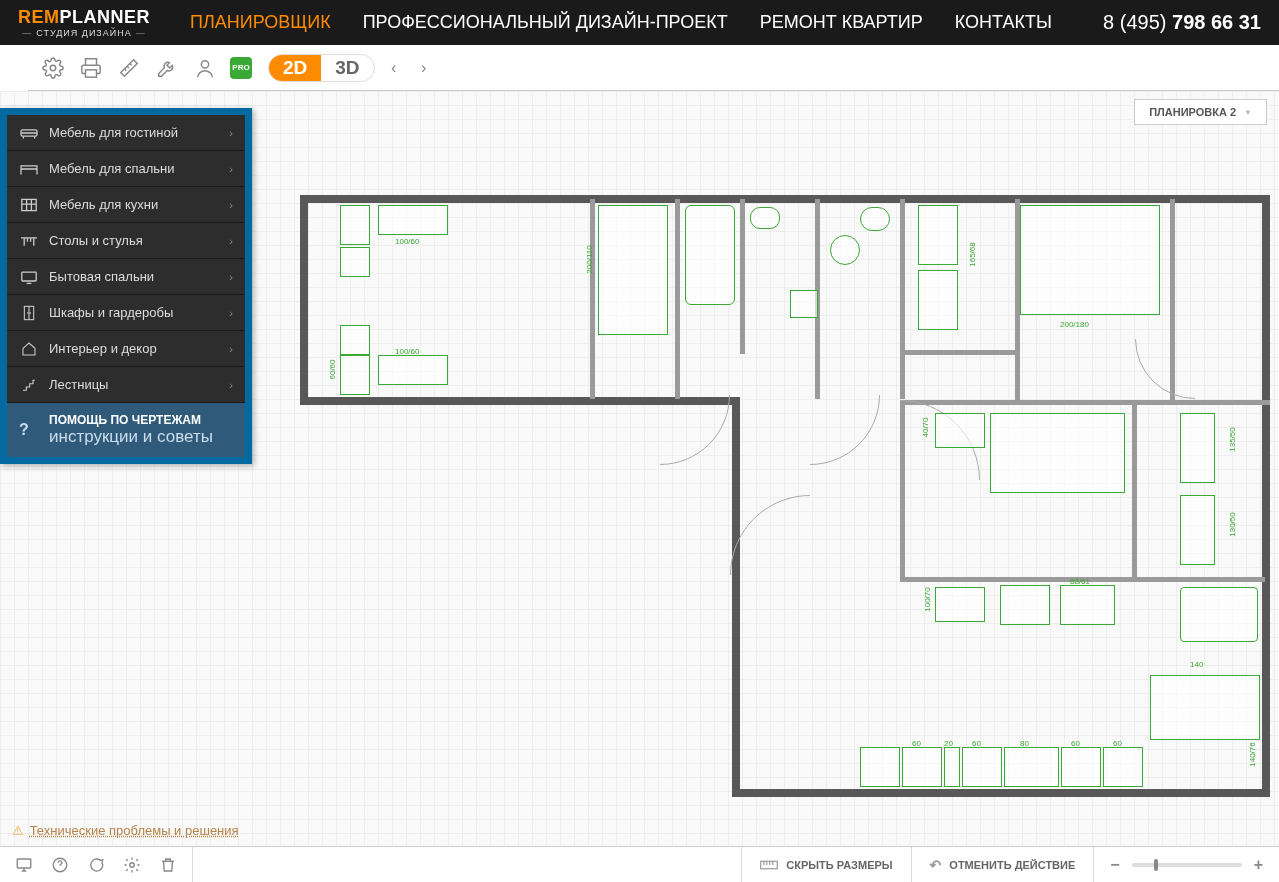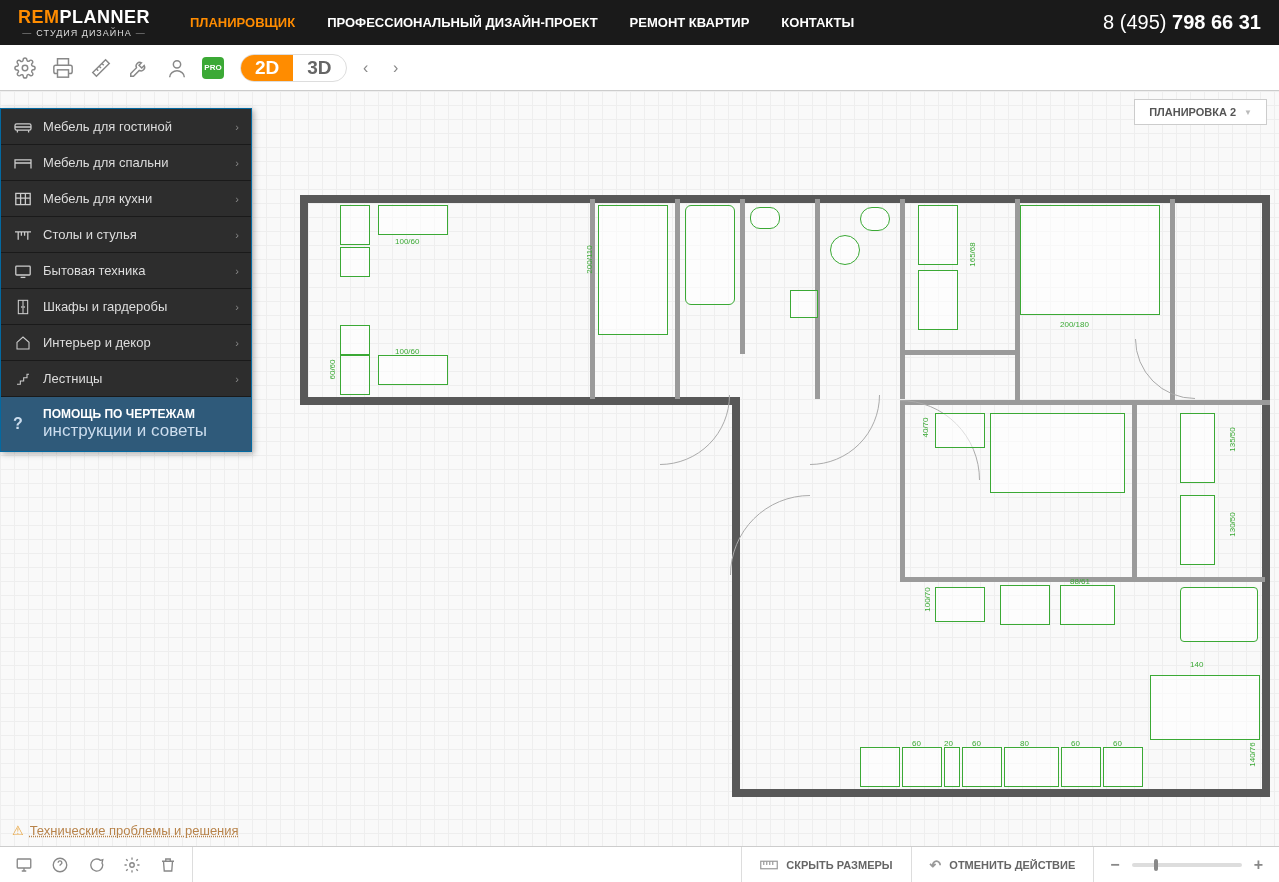--- a/index.html
+++ b/index.html
@@ -6,27 +6,27 @@
 html, body { width: 1279px; height: 882px; overflow: hidden; background: #fff; }
 
 
 .header { height: 45px; background: #1a1a1a; display: flex; align-items: center; padding: 0 18px; color: #fff; }
 .logo { display: flex; flex-direction: column; margin-right: 40px; }
 .logo-top { font-size: 18px; font-weight: 800; letter-spacing: 0.5px; line-height: 1; text-align: right; }
 .logo-top .orange { color: #ff8c00; }
 .logo-sub { font-size: 9px; letter-spacing: 1px; color: #ddd; text-align: center; margin-top: 2px; }
 .logo-sub::before, .logo-sub::after { content: "—"; margin: 0 4px; color: #888; }
 .nav { display: flex; gap: 32px; flex: 1; }
-.nav a { color: #fff; font-size: 13px; font-weight: 700; text-decoration: none; cursor: pointer; }
+.nav a { color: #fff; font-size: 18px; font-weight: 400; text-decoration: none; cursor: pointer; }
 .nav a.active { color: #ff8c00; }
 .phone { font-size: 20px; font-weight: 700; }
 .phone .thin { font-weight: 400; }
 
 
-.toolbar { height: 46px; background: #fff; border-bottom: 1px solid #ccc; display: flex; align-items: stretch; }
+.toolbar { height: 46px; background: #fff; border-bottom: 1px solid #ccc; display: flex; align-items: stretch; margin-left: 28px; }
 .tool-icons { display: flex; align-items: center; gap: 12px; padding: 0 12px; }
 .tool-icons .ico { width: 26px; height: 26px; display: flex; align-items: center; justify-content: center; color: #888; cursor: pointer; }
 .tool-icons .pro { width: 22px; height: 22px; background: #3ba935; border-radius: 4px; font-size: 8px; color: #fff; font-weight: 700; display: flex; align-items: center; justify-content: center; }
 .view-toggle { display: flex; align-items: center; margin: 0 4px; }
 .view-pill { display: flex; border-radius: 16px; overflow: hidden; border: 1px solid #ddd; height: 28px; }
 .view-pill span { padding: 0 14px; display: flex; align-items: center; font-size: 19px; font-weight: 700; cursor: pointer; color: #666; }
 .view-pill span.active { background: #ff8c00; color: #fff; }
 .tab-nav { display: flex; align-items: center; padding: 0 6px; color: #888; cursor: pointer; width: 30px; justify-content: center; font-size: 16px; }
 .tabs { display: flex; flex: 1; overflow: hidden; }
 .tab { padding: 0 22px; display: flex; align-items: center; border-left: 1px solid #e5e5e5; font-size: 14px; color: #555; cursor: pointer; white-space: nowrap; }
@@ -44,21 +44,21 @@
 .plan-label::after { content: "▼"; font-size: 8px; color: #bbb; }
 
 .floorplan { position: absolute; top: 60px; left: 300px; width: 970px; height: 610px; margin-top: 44px; }
 .wall { position: absolute; background: #585858; }
 .thin-wall { position: absolute; background: #9a9a9a; }
 .furn { position: absolute; border: 1.5px solid #3ba935; background: rgba(255,255,255,0.6); }
 .furn-label { position: absolute; font-size: 8px; color: #3ba935; white-space: nowrap; }
 .door-arc { position: absolute; border: 1px solid #888; border-radius: 50%; }
 
 
-.sidebar { position: absolute; top: 108px; left: 0; width: 252px; background: #2d2d2d; border: 1px solid #0369a1; z-index: 10; box-shadow: 2px 2px 6px rgba(0,0,0,0.3); }
+.sidebar { position: absolute; top: 108px; left: 0; width: 252px; background: #2d2d2d; border: 7px solid #0369a1; z-index: 10; box-shadow: 2px 2px 6px rgba(0,0,0,0.3); }
 .side-item { height: 36px; display: flex; align-items: center; padding: 0 12px; border-bottom: 1px solid #1a1a1a; color: #ddd; font-size: 13px; cursor: pointer; }
 .side-item .sico { width: 30px; color: #ccc; display: flex; align-items: center; }
 .side-item .label { flex: 1; }
 .side-item .chev { color: #888; font-size: 11px; }
 .side-help { background: #2f5a7a; padding: 10px 12px; display: flex; align-items: center; cursor: pointer; }
 .side-help .sico { width: 30px; color: #cde; font-size: 16px; font-weight: 700; }
 .side-help .txt { display: flex; flex-direction: column; }
 .side-help .t1 { font-size: 12px; font-weight: 700; color: #fff; }
 .side-help .t2 { font-size: 17px; color: #cde; }
 
@@ -275,21 +275,21 @@
       <span class="label">Столы и стулья</span>
       <span class="chev">›</span>
     </div>
   <div class="side-item">
       <span class="sico">
         <svg width="20" height="16" viewBox="0 0 24 20" fill="none" stroke="currentColor" stroke-width="1.6">
           <rect x="3" y="4" width="18" height="11" rx="1"></rect>
           <path d="M9 18h6"></path>
         </svg>
       </span>
-      <span class="label">Бытовая техника</span>
+      <span class="label">Бытовая спальни</span>
       <span class="chev">›</span>
     </div>
   <div class="side-item">
       <span class="sico">
         <svg width="20" height="16" viewBox="0 0 24 24" fill="none" stroke="currentColor" stroke-width="1.6">
           <rect x="5" y="2" width="14" height="20"></rect>
           <path d="M12 2v20M10 11v2M14 11v2"></path>
         </svg>
       </span>
       <span class="label">Шкафы и гардеробы</span>

